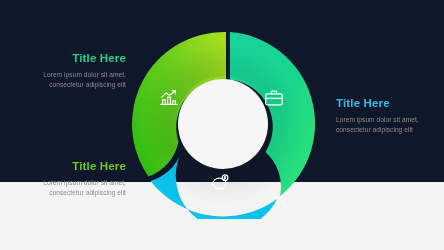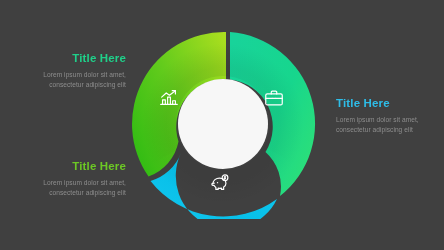--- a/index.html
+++ b/index.html
@@ -9,22 +9,22 @@
   body {
     width: 444px;
     height: 250px;
     background: #f4f4f4;
     font-family: "Liberation Sans", sans-serif;
     overflow: hidden;
   }
   .slide {
     position: relative;
     width: 444px;
-    height: 250px;
-    background: #404040;
+    height: 182px;
+    background: #0f172a;
   }
 
   
   .text-block {
     position: absolute;
     width: 116px;
   }
   .text-block .title {
     font-size: 11.5px;
     font-weight: bold;

